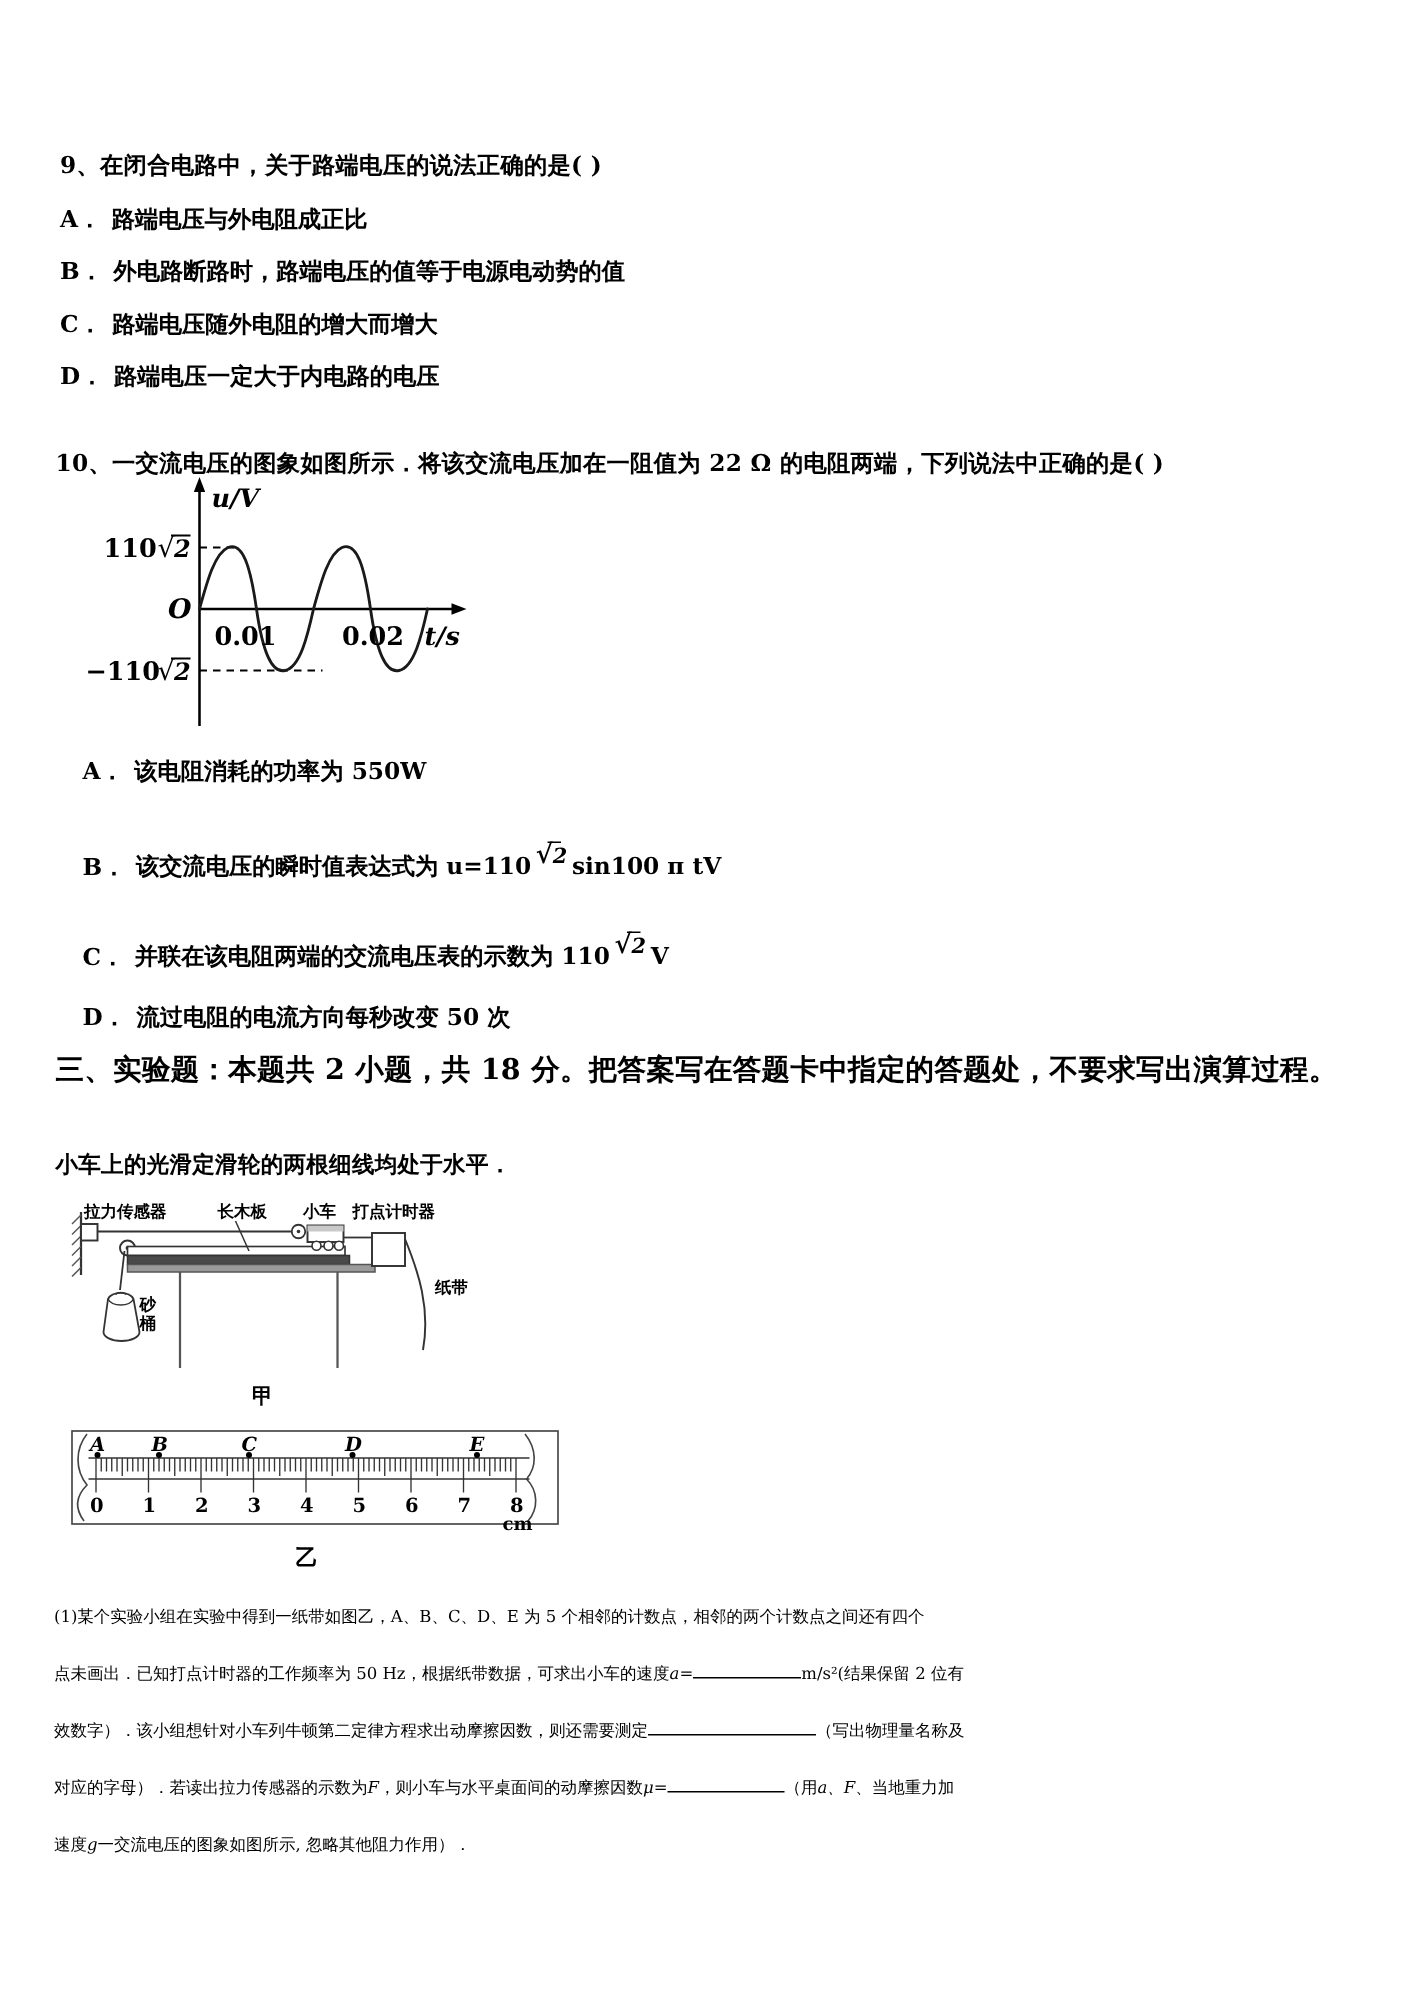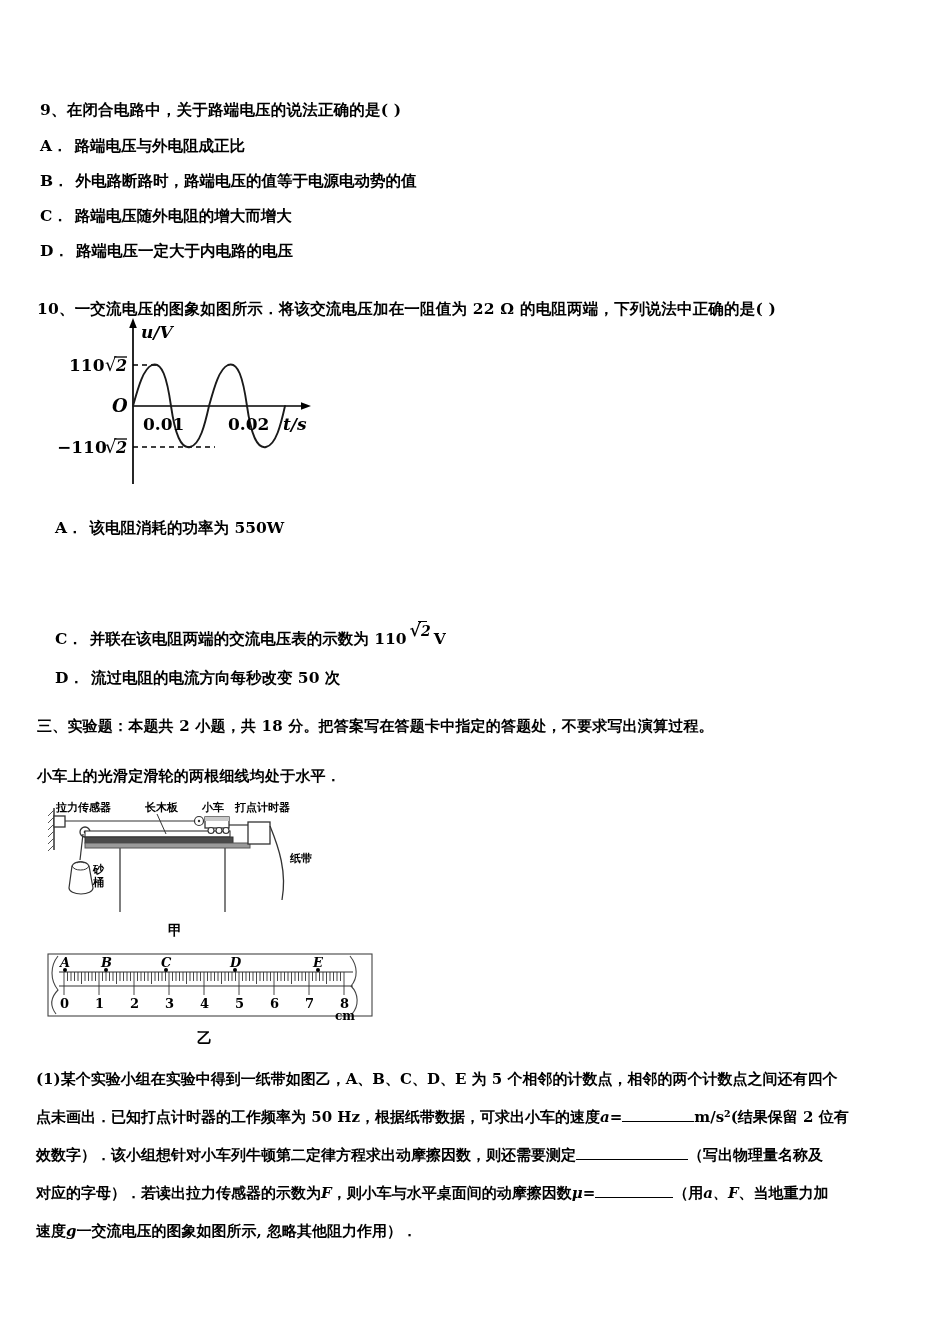--- a/index.html
+++ b/index.html
@@ -37,22 +37,22 @@
     white-space: nowrap;
     font-weight: 600;
   }
   .opt .lbl {
     font-family: "DejaVu Serif", "Liberation Serif", serif;
     font-weight: 700;
     margin-right: 7px;
   }
   .para {
     position: absolute;
-    font-size: 15px;
-    font-weight: 700;
+    font-size: 11px;
+    font-weight: 400;
     white-space: nowrap;
   }
   .ital { font-style: italic; }
   .blank-u {
     display: inline-block;
     border-bottom: 1.3px solid #000;
     vertical-align: baseline;
   }
   .sqrt2-inline {
     display: inline-block;
@@ -158,34 +158,37 @@
       <text x="57" y="100" font-family="'DejaVu Serif','Liberation Serif',serif" font-size="18" font-weight="700" font-style="italic" fill="#000">O</text>
 
       <text x="88" y="118" font-family="'DejaVu Serif','Liberation Serif',serif" font-size="17" font-weight="700" fill="#000">0.01</text>
       <text x="173" y="118" font-family="'DejaVu Serif','Liberation Serif',serif" font-size="17" font-weight="700" fill="#000">0.02</text>
 
       <text x="86" y="26" font-family="'DejaVu Serif','Liberation Serif',serif" font-size="17" font-weight="700" font-style="italic" fill="#000">u/V</text>
       <text x="228" y="118" font-family="'DejaVu Serif','Liberation Serif',serif" font-size="17" font-weight="700" font-style="italic" fill="#000">t/s</text>
     </svg>
   </div>
 
-  <div class="opt" style="left:55px; top:518px;">
+  <div class="opt" style="left:55px; top:504px;">
     <span class="lbl">A．</span><span>该电阻消耗的功率为 550W</span>
   </div>
 
+  <div class="opt" style="left:55px; top:560px;">
+    <span class="lbl">B．</span><span>该交流电压的瞬时值表达式为 u=110</span><span class="sqrt2-inline"><span style="font-size:1.25em;">√</span><span style="font-style:italic;font-weight:700;">2</span><span class="bar"></span></span><span>sin100 π tV</span>
+  </div>
 
   <div class="opt" style="left:55px; top:620px;text-align:right;">
     <span class="lbl">C．</span><span>并联在该电阻两端的交流电压表的示数为 110</span><span class="sqrt2-inline"><span style="font-size:1.25em;">√</span><span style="font-style:italic;font-weight:700;">2</span><span class="bar"></span></span><span>V</span>
   </div>
 
   <div class="opt" style="left:55px; top:668px;">
     <span class="lbl">D．</span><span>流过电阻的电流方向每秒改变 50 次</span>
   </div>
 
-  <div class="qline" style="left:37px; top:718px; font-size:15px;">三、实验题：本题共 2 小题，共 18 分。把答案写在答题卡中指定的答题处，不要求写出演算过程。</div>
+  <div class="qline" style="left:37px; top:703px; font-size:19px;">三、实验题：本题共 2 小题，共 18 分。把答案写在答题卡中指定的答题处，不要求写出演算过程。</div>
 
   <div class="qline" style="left:37px; top:768px; font-size:15px;">小车上的光滑定滑轮的两根细线均处于水平．</div>
 
   <div id="apparatus-figure">
     <svg width="330" height="142" viewBox="0 0 330 142">
 
       <g>
         <line x1="12" y1="8" x2="12" y2="50" stroke="#333" stroke-width="1.5"></line>
         <line x1="12" y1="10" x2="6" y2="16" stroke="#555" stroke-width="1"></line>
         <line x1="12" y1="17" x2="6" y2="23" stroke="#555" stroke-width="1"></line>

